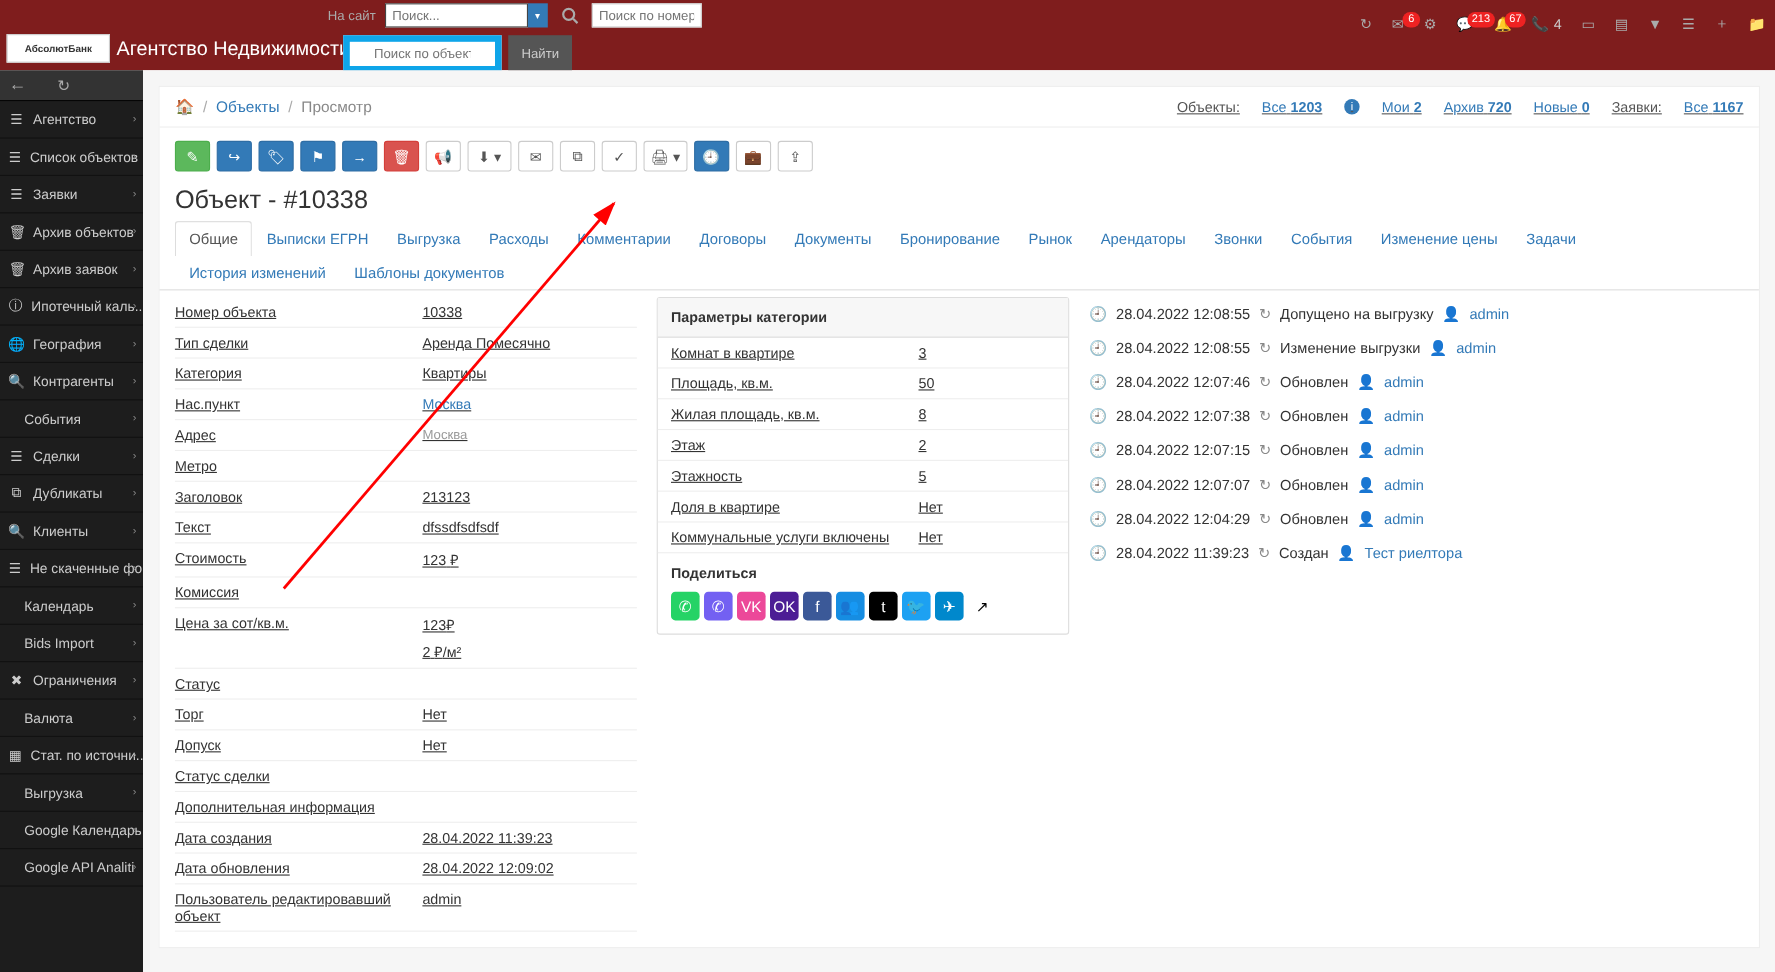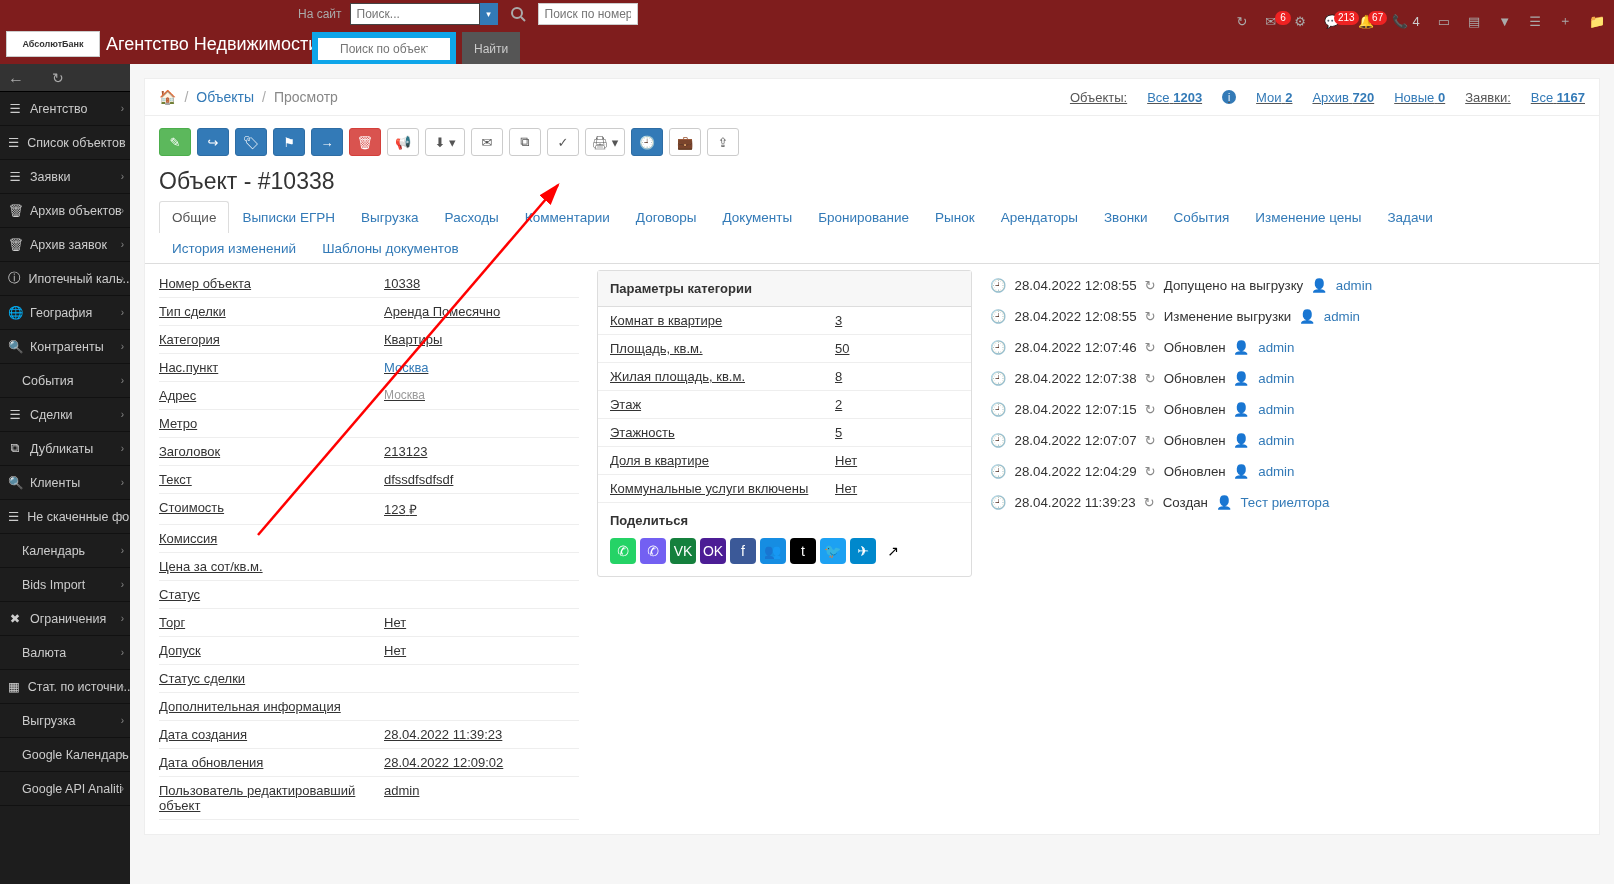--- a/index.html
+++ b/index.html
@@ -322,20 +322,24 @@
         <div class="kv-row">
             <div class="k">Стоимость</div>
             <div class="v"><span>123</span> <span>₽</span></div>
           </div>
         <div class="kv-row">
             <div class="k">Комиссия</div>
             <div class="v"></div>
           </div>
         <div class="kv-row">
             <div class="k">Цена за сот/кв.м.</div>
+            <div class="v">
+              <div><span>123</span><span>₽</span></div>
+              <div style="margin-top:6px;"><span>2</span> <span>₽</span><span>/м²</span></div>
+            </div>
           </div>
         <div class="kv-row">
             <div class="k">Статус</div>
             <div class="v"></div>
           </div>
         <div class="kv-row">
             <div class="k">Торг</div>
             <div class="v">Нет</div>
           </div>
         <div class="kv-row">
@@ -394,21 +398,21 @@
               </div>
               <div class="kv-row">
                 <div class="k">Коммунальные услуги включены</div>
                 <div class="v">Нет</div>
               </div>
             </div>
           <div class="share-hd">Поделиться</div>
           <div class="share-row" id="share-row">
               <span class="share-ico" style="background: rgb(37, 211, 102);">✆</span>
               <span class="share-ico" style="background: rgb(115, 96, 242);">✆</span>
-              <span class="share-ico" style="background: #15803d;">VK</span>
+              <span class="share-ico" style="background: #ec4899;">VK</span>
               <span class="share-ico" style="background: #4c1d95;">OK</span>
               <span class="share-ico" style="background: rgb(59, 89, 152);">f</span>
               <span class="share-ico" style="background: rgb(22, 141, 226);">👥</span>
               <span class="share-ico" style="background: rgb(0, 0, 0);">t</span>
               <span class="share-ico" style="background: rgb(29, 161, 242);">🐦</span>
               <span class="share-ico" style="background: rgb(0, 136, 204);">✈</span>
               <span class="share-ico" style="background: rgb(255, 255, 255); color: rgb(0, 0, 0);">↗</span>
             </div>
         </div>
       </div>

